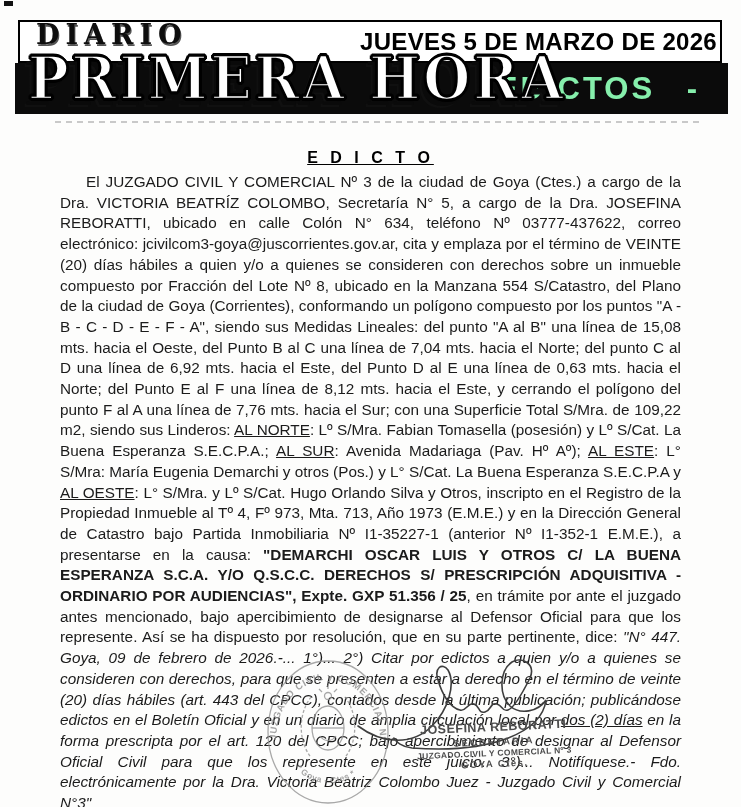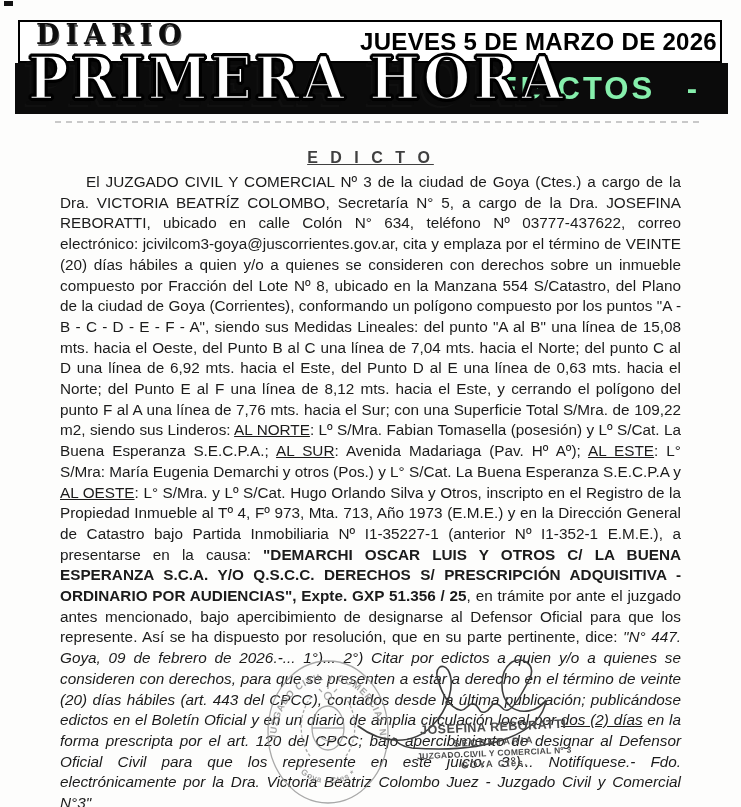--- a/index.html
+++ b/index.html
@@ -39,21 +39,21 @@
       -4px 5px 0 #0a0a0a,-6px 7px 0 #101010;
     transform:scaleY(1.12);transform-origin:left top;
   }
   .header-smudge{position:absolute;left:55px;top:121px;width:645px;height:2px;
     background:repeating-linear-gradient(90deg,#c9c9c9 0 6px,transparent 6px 11px);}
 
   
   .page-body{position:absolute;left:60px;top:149px;width:621px;color:#1c1c1c;}
   .edict-title{
     text-align:center;font-weight:bold;font-size:16px;letter-spacing:4px;
-    text-decoration:underline;margin:0 0 5px 0;color:#404040;
+    text-decoration:underline;margin:0 0 5px 0;color:#000000;
   }
   .edict-paragraph{
     margin:0;font-size:15.3px;line-height:20.7px;text-align:justify;
     text-indent:26px;color:#1b1b1b;
   }
   .seg-normal{}
   .seg-bold{font-weight:bold;}
   .seg-underline{text-decoration:underline;margin-top:6px;}
   .seg-italic{font-style:italic;}
   .seg-italic-underline{font-style:italic;text-decoration:underline;}

